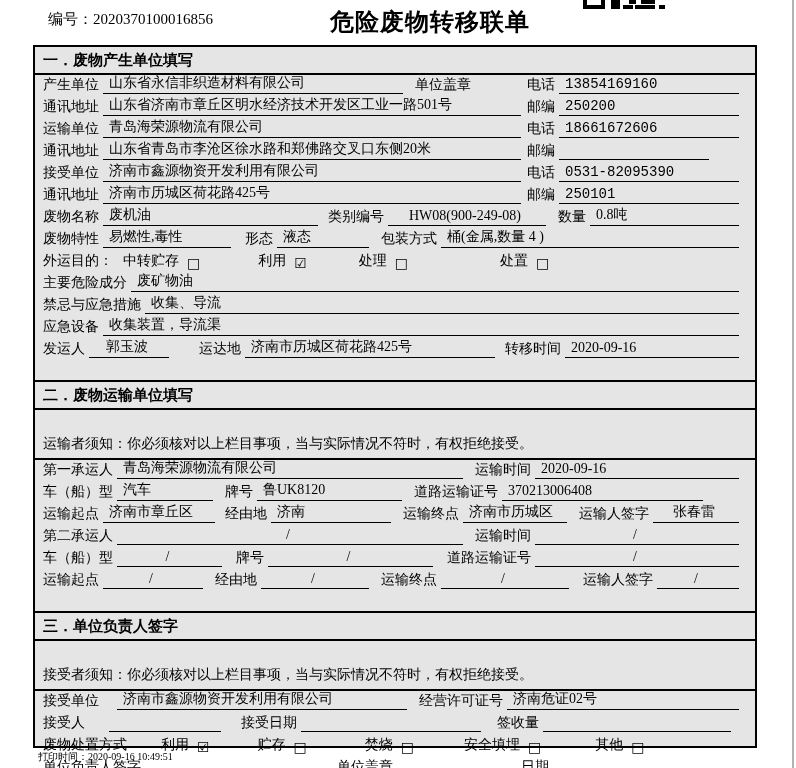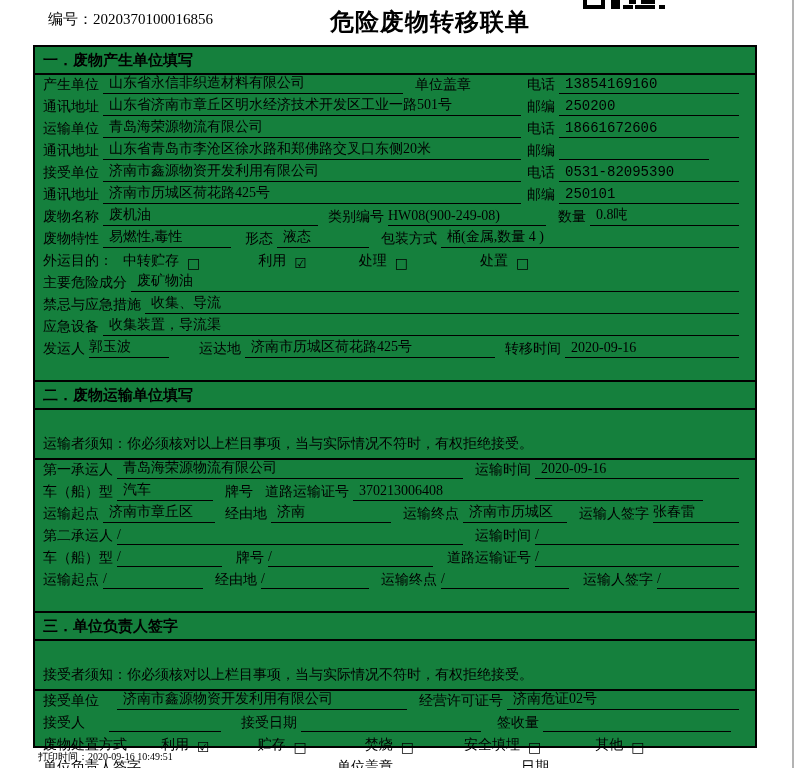--- a/index.html
+++ b/index.html
@@ -4,31 +4,31 @@
 <style>
   html,body{margin:0;padding:0;background:#fff;}
   .page{position:relative;width:796px;height:768px;background:#ffffff;overflow:hidden;
         font-family:"Liberation Serif","DejaVu Serif",serif;font-size:14px;color:#000;}
   .edge{position:absolute;right:2px;top:0;width:2px;height:768px;background:#b3b3b3;}
   .serial{position:absolute;left:48px;top:10px;font-size:15px;white-space:nowrap;}
   .doc-title{position:absolute;left:330px;top:6px;font-size:24px;font-weight:bold;
              font-family:"Liberation Sans","DejaVu Sans",sans-serif;letter-spacing:1px;white-space:nowrap;}
   .qr{position:absolute;left:583px;top:0;}
   .tbl{position:absolute;left:33px;top:45px;width:724px;height:703px;border:2px solid #000;
-       box-sizing:border-box;display:flex;flex-direction:column;background:#15803d;gap:19px;}
+       box-sizing:border-box;display:flex;flex-direction:column;background:#e5e5e5;gap:19px;}
   .sec{flex:0 0 auto;font-family:"Liberation Sans","DejaVu Sans",sans-serif;font-weight:bold;
        font-size:15px;padding:4px 8px 3px;border-bottom:2px solid #000;}
   .sec.mid{border-top:2px solid #000;}
   .notice{flex:0 0 auto;font-size:14px;padding:6px 8px 5px;border-bottom:2px solid #000;white-space:nowrap;}
   .row{display:flex;align-items:flex-end;padding:0 16px 3px 8px;flex:1 1 auto;min-height:0;white-space:nowrap;}
   .lbl{white-space:nowrap;flex:0 0 auto;}
   .val{border-bottom:1px solid #000;margin-left:4px;padding:0 4px 1px 6px;white-space:nowrap;
        overflow:hidden;box-sizing:border-box;flex:0 0 auto;min-height:18px;}
   .fill{flex:1 1 auto;min-width:0;}
-  .ctr{text-align:left;padding-left:0;}
+  .ctr{text-align:center;padding-left:0;}
   .grp{margin-left:auto;width:212px;display:flex;flex:0 0 auto;font-family:Liberation Mono, monospace;}
   .opt{display:flex;align-items:flex-end;flex:0 0 auto;}
   .cb{font-family:"DejaVu Sans",sans-serif;font-size:14px;margin-left:8px;line-height:1;}
   .print{position:absolute;left:38px;top:750px;font-size:10px;white-space:nowrap;}
 </style>
 </head>
 <body>
 
 <div class="page">
 
@@ -135,21 +135,21 @@
         <span class="cb">□</span>
       </span>
       <span class="opt" style="margin-left:58px">
         <span>利用</span>
         <span class="cb">☑</span>
       </span>
       <span class="opt" style="margin-left:52px">
         <span>处理</span>
         <span class="cb">□</span>
       </span>
-      <span class="opt" style="margin-left:72px">
+      <span class="opt" style="margin-left:92px">
         <span>处置</span>
         <span class="cb">□</span>
       </span>
     </div>
 
     <div class="row">
       <span class="lbl">主要危险成分</span>
       <span class="val fill">废矿物油</span>
     </div>
 
@@ -179,20 +179,21 @@
       <span class="lbl">第一承运人</span>
       <span class="val" style="width:346px">青岛海荣源物流有限公司</span>
       <span class="lbl" style="margin-left:12px">运输时间</span>
       <span class="val fill">2020-09-16</span>
     </div>
 
     <div class="row">
       <span class="lbl">车（船）型</span>
       <span class="val" style="width:96px">汽车</span>
       <span class="lbl" style="margin-left:12px">牌号</span>
+      <span class="val" style="width:145px">鲁UK8120</span>
       <span class="lbl" style="margin-left:12px">道路运输证号</span>
       <span class="val fill" style="margin-right:36px">370213006408</span>
     </div>
 
     <div class="row">
       <span class="lbl">运输起点</span>
       <span class="val" style="width:112px">济南市章丘区</span>
       <span class="lbl" style="margin-left:10px">经由地</span>
       <span class="val" style="width:120px">济南</span>
       <span class="lbl" style="margin-left:12px">运输终点</span>

